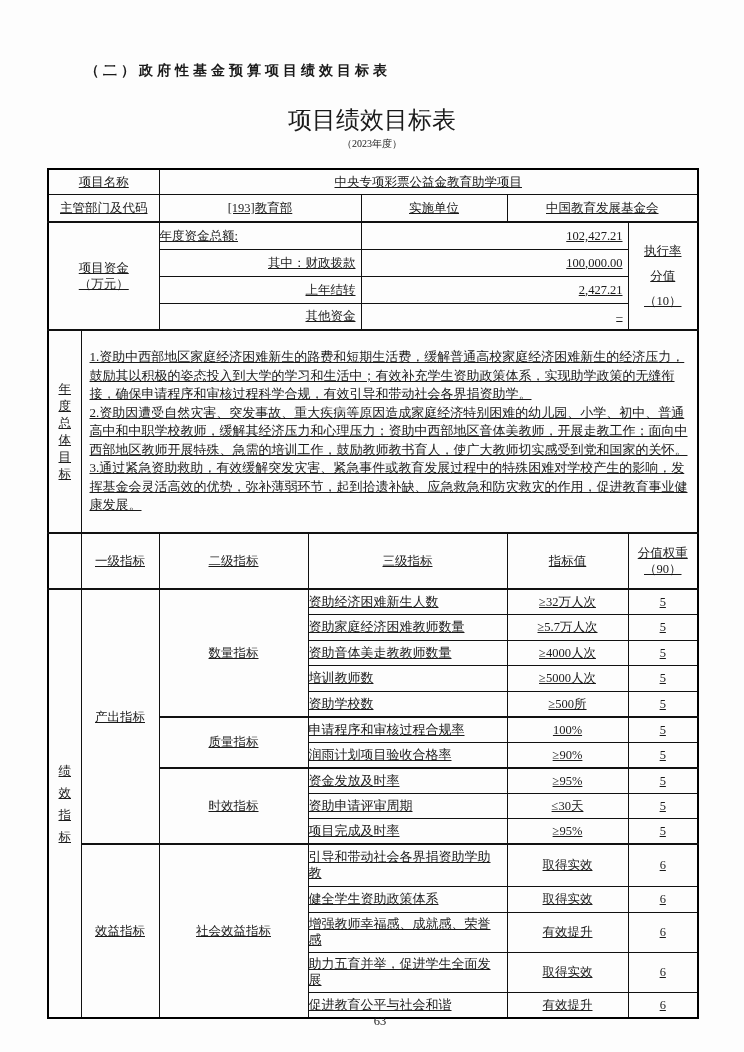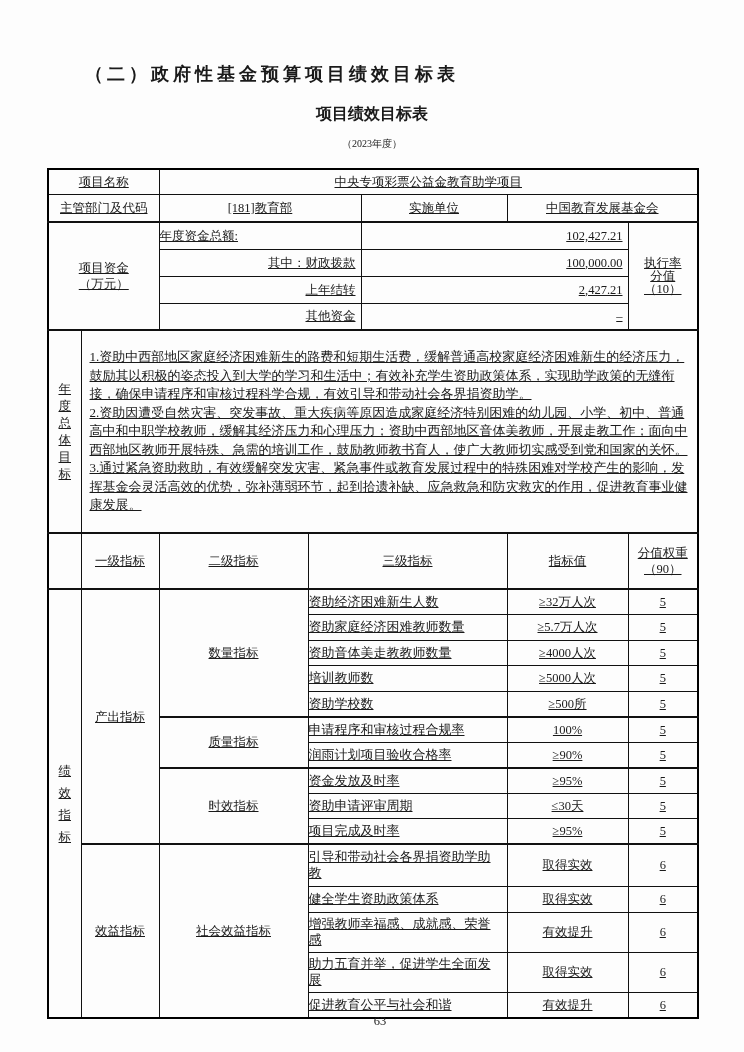--- a/index.html
+++ b/index.html
@@ -4,26 +4,26 @@
 <style>
   html,body{margin:0;padding:0;}
   body{
     width:744px;height:1052px;position:relative;
     background:#fdfdfd;color:#1a1a1a;
     font-family:"Liberation Serif","DejaVu Serif",serif;
     overflow:hidden;
   }
   .section-heading{
     position:absolute;left:85px;top:62px;
-    font-size:18px;font-weight:bold;letter-spacing:4px;
+    font-size:14px;font-weight:bold;letter-spacing:4px;
     font-family:"Liberation Serif","DejaVu Serif",serif;
   }
   .doc-title{
     position:absolute;left:0;top:104px;width:744px;text-align:center;
-    font-size:16px;font-weight:bold;
+    font-size:24px;font-weight:normal;
     font-family:"Liberation Sans","DejaVu Sans",sans-serif;
   }
   .doc-subtitle{
     position:absolute;left:0;top:137px;width:744px;text-align:center;
     font-size:10px;
   }
   table.main{
     position:absolute;left:47px;top:168px;
     width:650px;table-layout:fixed;border-collapse:collapse;
     border:2.5px solid #000;
@@ -34,21 +34,21 @@
     text-align:center;vertical-align:middle;
     padding:0;overflow:hidden;
   }
   td.tb{border-top-width:2.5px;}           
   td.left{text-align:left;padding-left:0;}
   td.right{text-align:right;padding-right:5px;}
   td.ind{text-align:left;padding-right:12px;font-size:13px;}
   td.pre{white-space:pre-line;}
   td.vlabel{white-space:pre-line;line-height:17px;letter-spacing:0;}
   td.vlabel2{white-space:pre-line;line-height:22px;}
-  td.exec{white-space:pre-line;line-height:13px;}
+  td.exec{white-space:pre-line;line-height:25px;}
   td.goal-cell{vertical-align:middle;}
   .goal-text{
     padding:6px 8px;text-align:left;
     font-size:13px;line-height:18.5px;
   }
   .page-number{
     position:absolute;left:0;top:1014px;width:744px;text-align:center;
     font-size:12.5px;
     margin-left:8px;
   }
@@ -75,21 +75,21 @@
     <col style="width:70px">
   </colgroup>
 
   <tbody>
       <tr class="h25">
     <td colspan="2">项目名称</td>
     <td colspan="5">中央专项彩票公益金教育助学项目</td>
   </tr>
   <tr class="h28">
     <td colspan="2">主管部门及代码</td>
-    <td colspan="2">[181]教育部</td>
+    <td colspan="2">[193]教育部</td>
     <td>实施单位</td>
     <td colspan="2">中国教育发展基金会</td>
   </tr>
 
   <tr class="h27">
     <td colspan="2" rowspan="4" class="tb pre">项目资金
 （万元）</td>
     <td colspan="2" class="tb left">年度资金总额:</td>
     <td colspan="2" class="tb right">102,427.21</td>
     <td rowspan="4" class="tb exec">执行率

